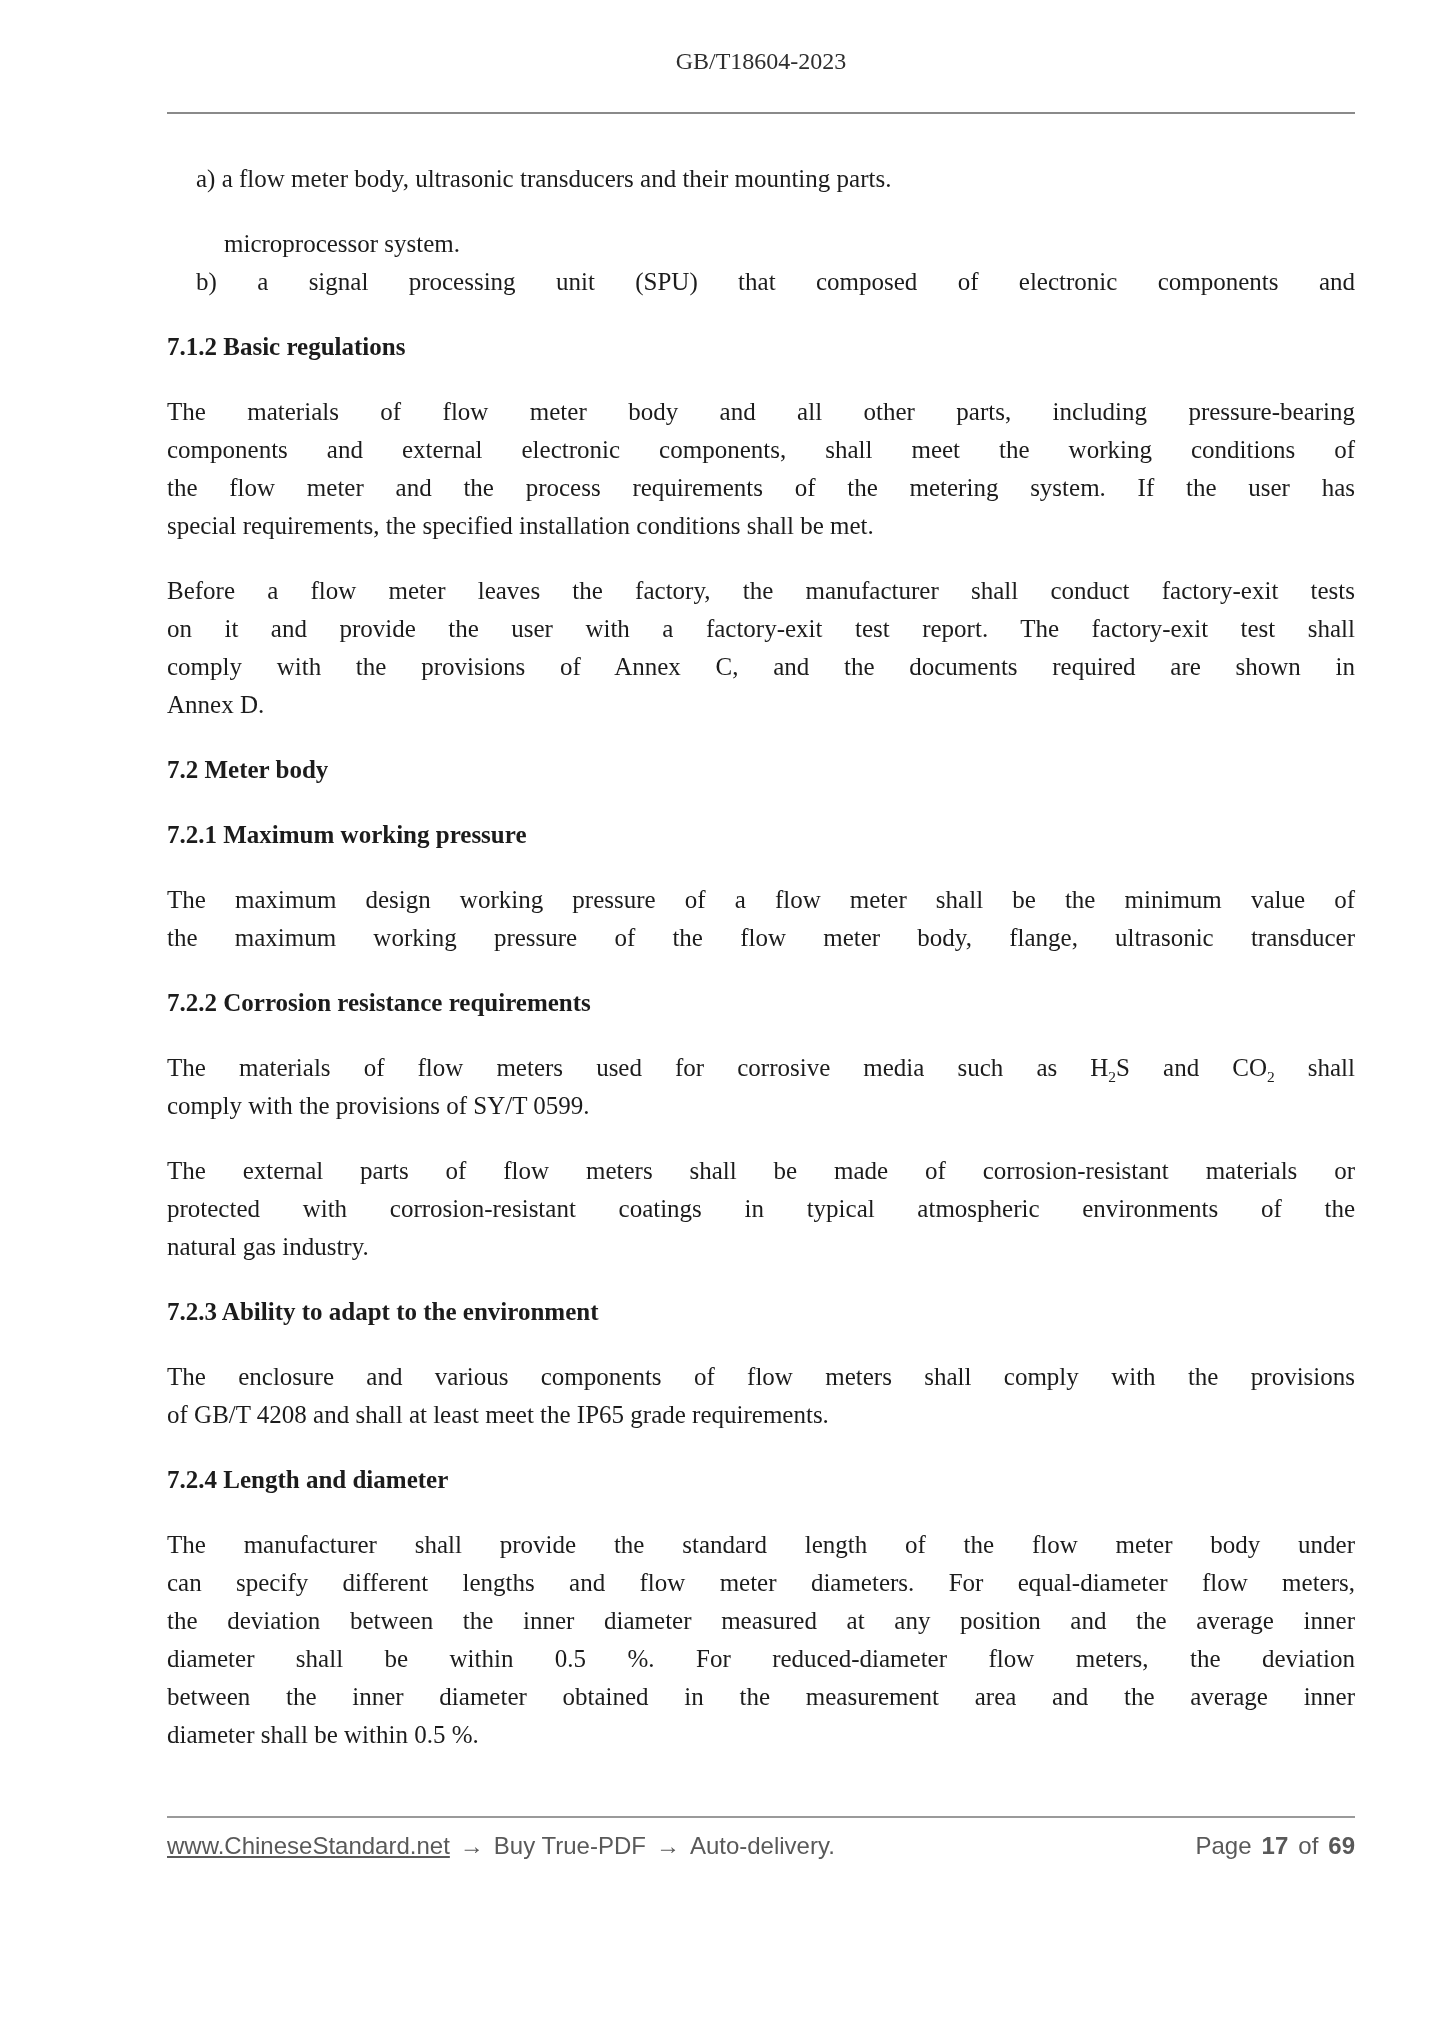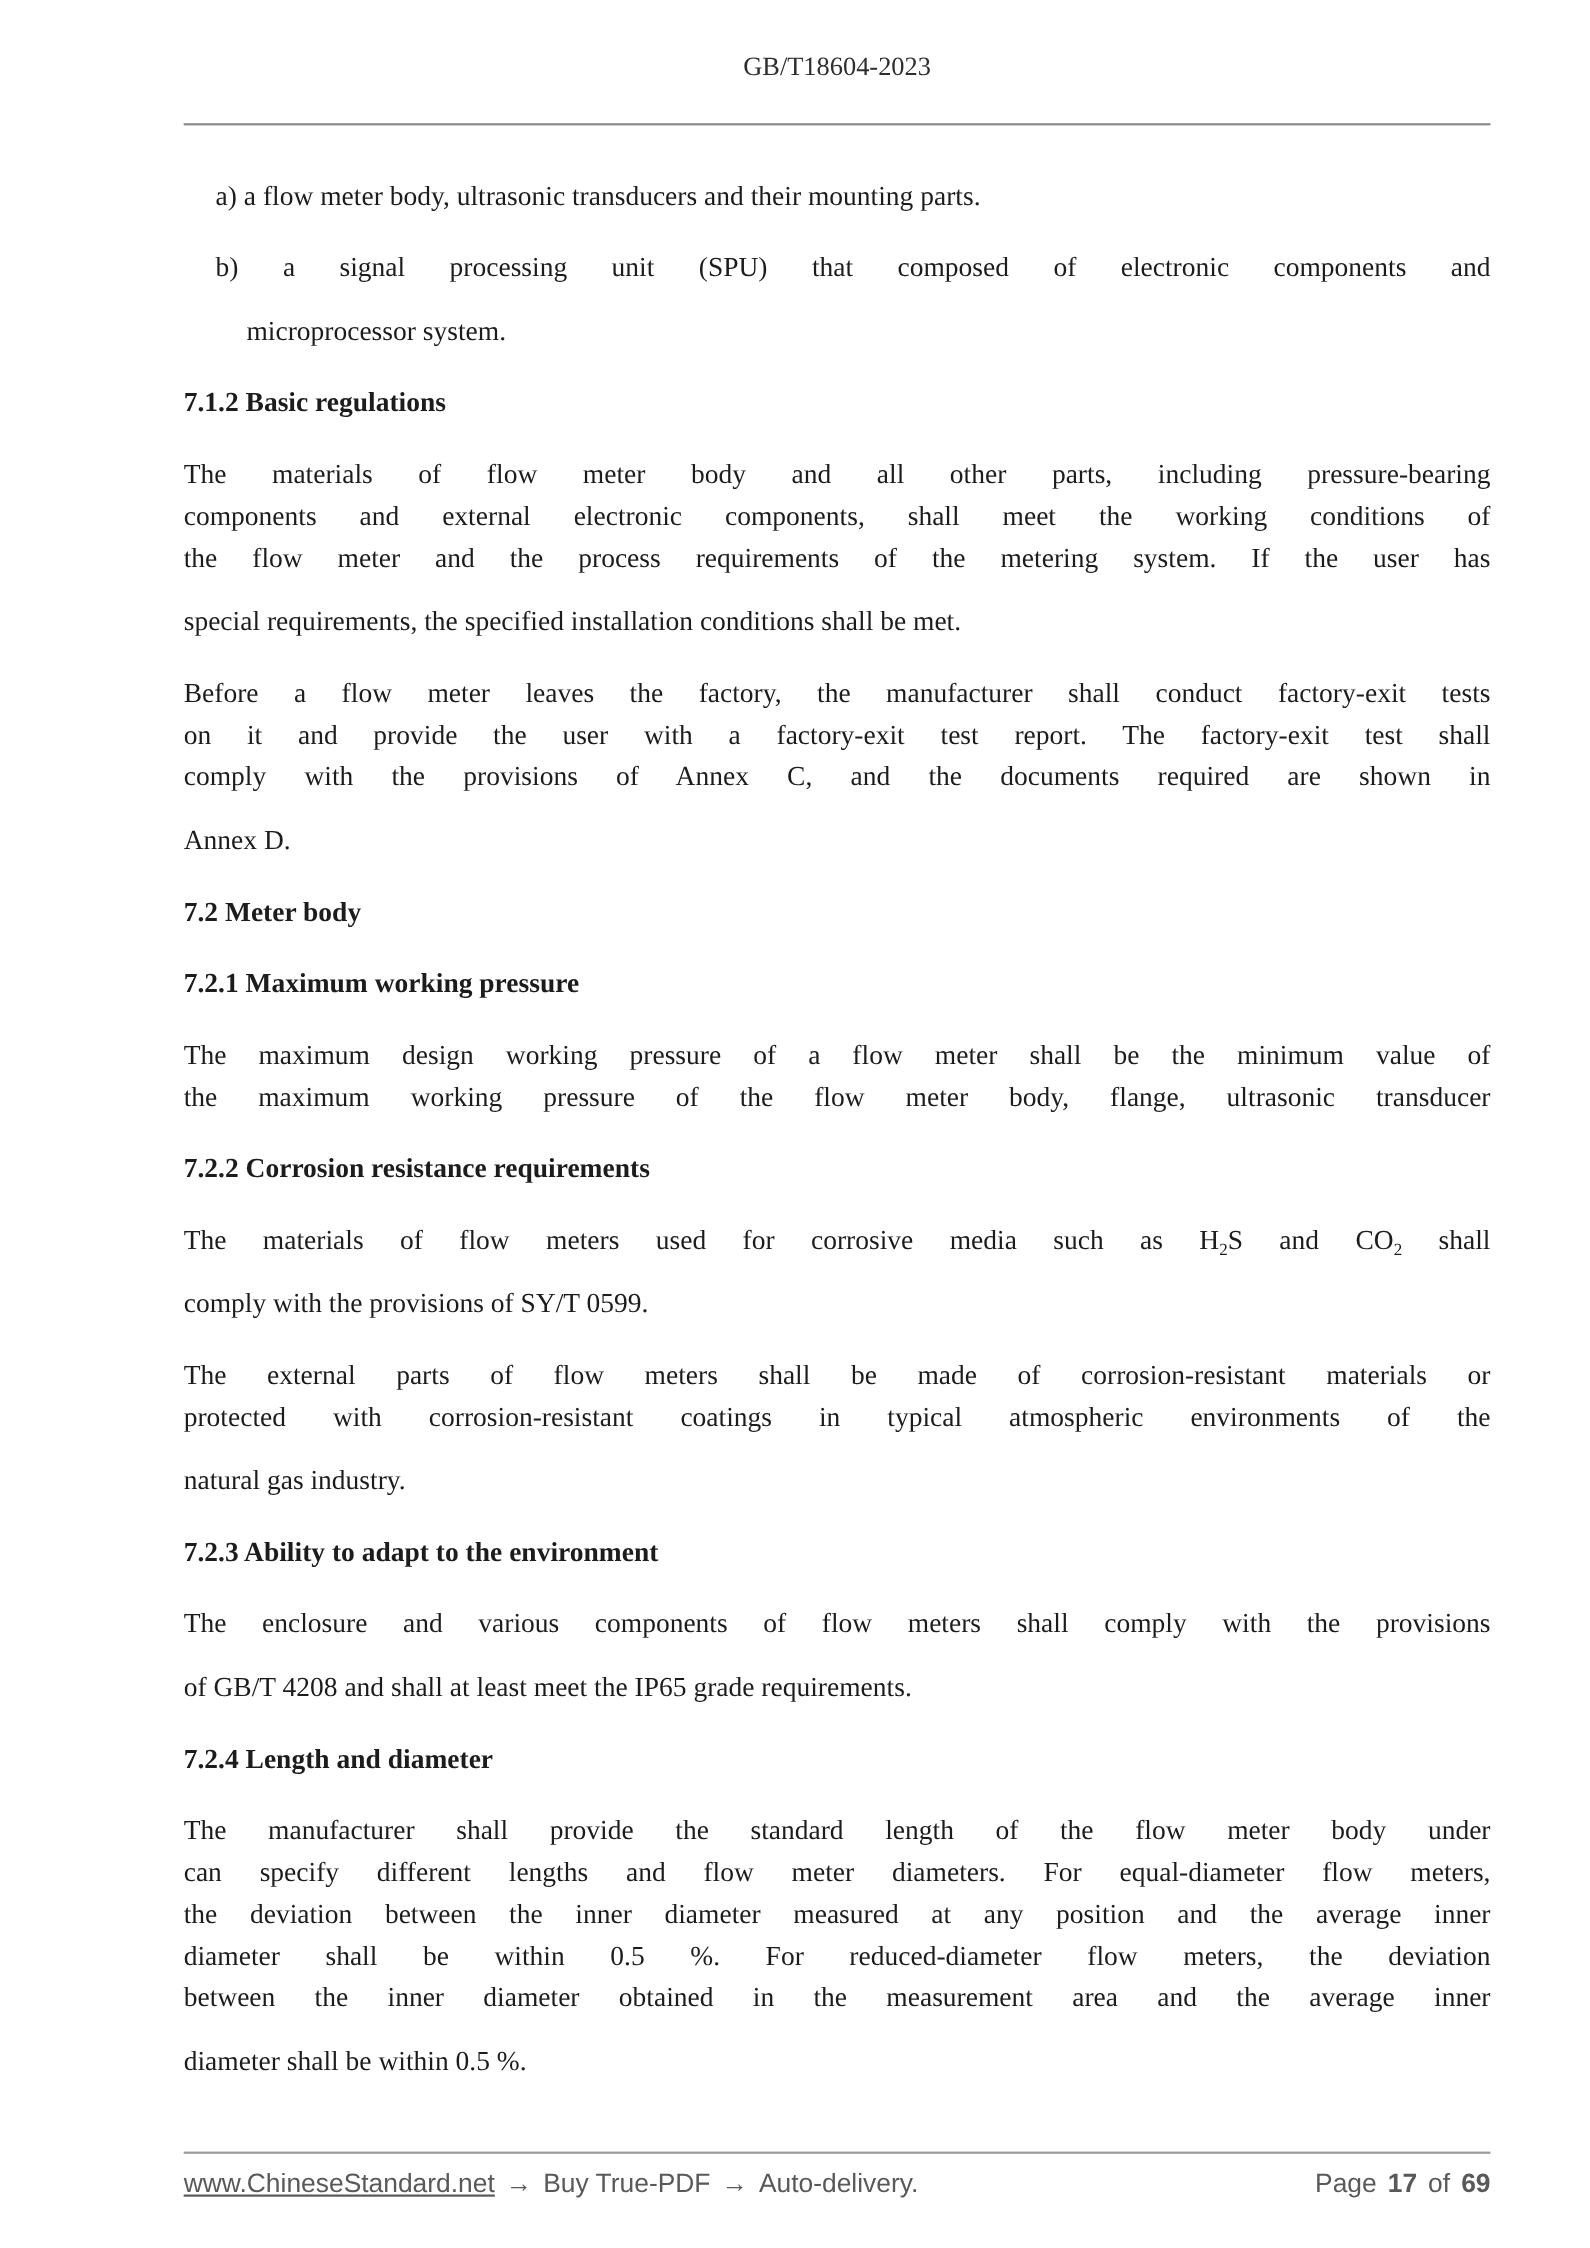--- a/index.html
+++ b/index.html
@@ -36,21 +36,21 @@
     line-height: 38px;
   }
   .block { margin-top: 27px; }
   .block:first-child { margin-top: 0; }
   .heading { font-weight: bold; }
   .list-item { margin-left: 29px; }
   .ln {
     text-align: justify;
     text-align-last: justify;
   }
-  .ln-last { text-align-last: left; margin-top: 20px; }
+  .ln-last { text-align-last: left; }
   .hang { padding-left: 28px; }
   sub {
     font-size: 0.62em;
     line-height: 0;
   }
   .doc-footer { margin-top: 62px; }
   .footer-rule {
     border: none;
     border-top: 2px solid #9a9a9a;
     margin: 0;
@@ -89,22 +89,22 @@
 
   <div class="doc-header">GB/T18604-2023</div>
 
   <hr class="header-rule">
 
   <div class="doc-body">
       <div class="block list-item">
         <div class="ln ln-last">a) a flow meter body, ultrasonic transducers and their mounting parts.</div>
       </div>
       <div class="block list-item">
+        <div class="ln ln-last hang">microprocessor system.</div>
         <div class="ln">b) a signal processing unit (SPU) that composed of electronic components and</div>
-        <div class="ln ln-last hang">microprocessor system.</div>
       </div>
       <div class="block heading">
         <div class="ln ln-last">7.1.2 Basic regulations</div>
       </div>
       <div class="block paragraph">
         <div class="ln">The materials of flow meter body and all other parts, including pressure-bearing</div>
         <div class="ln">components and external electronic components, shall meet the working conditions of</div>
         <div class="ln">the flow meter and the process requirements of the metering system. If the user has</div>
         <div class="ln ln-last">special requirements, the specified installation conditions shall be met.</div>
       </div>

